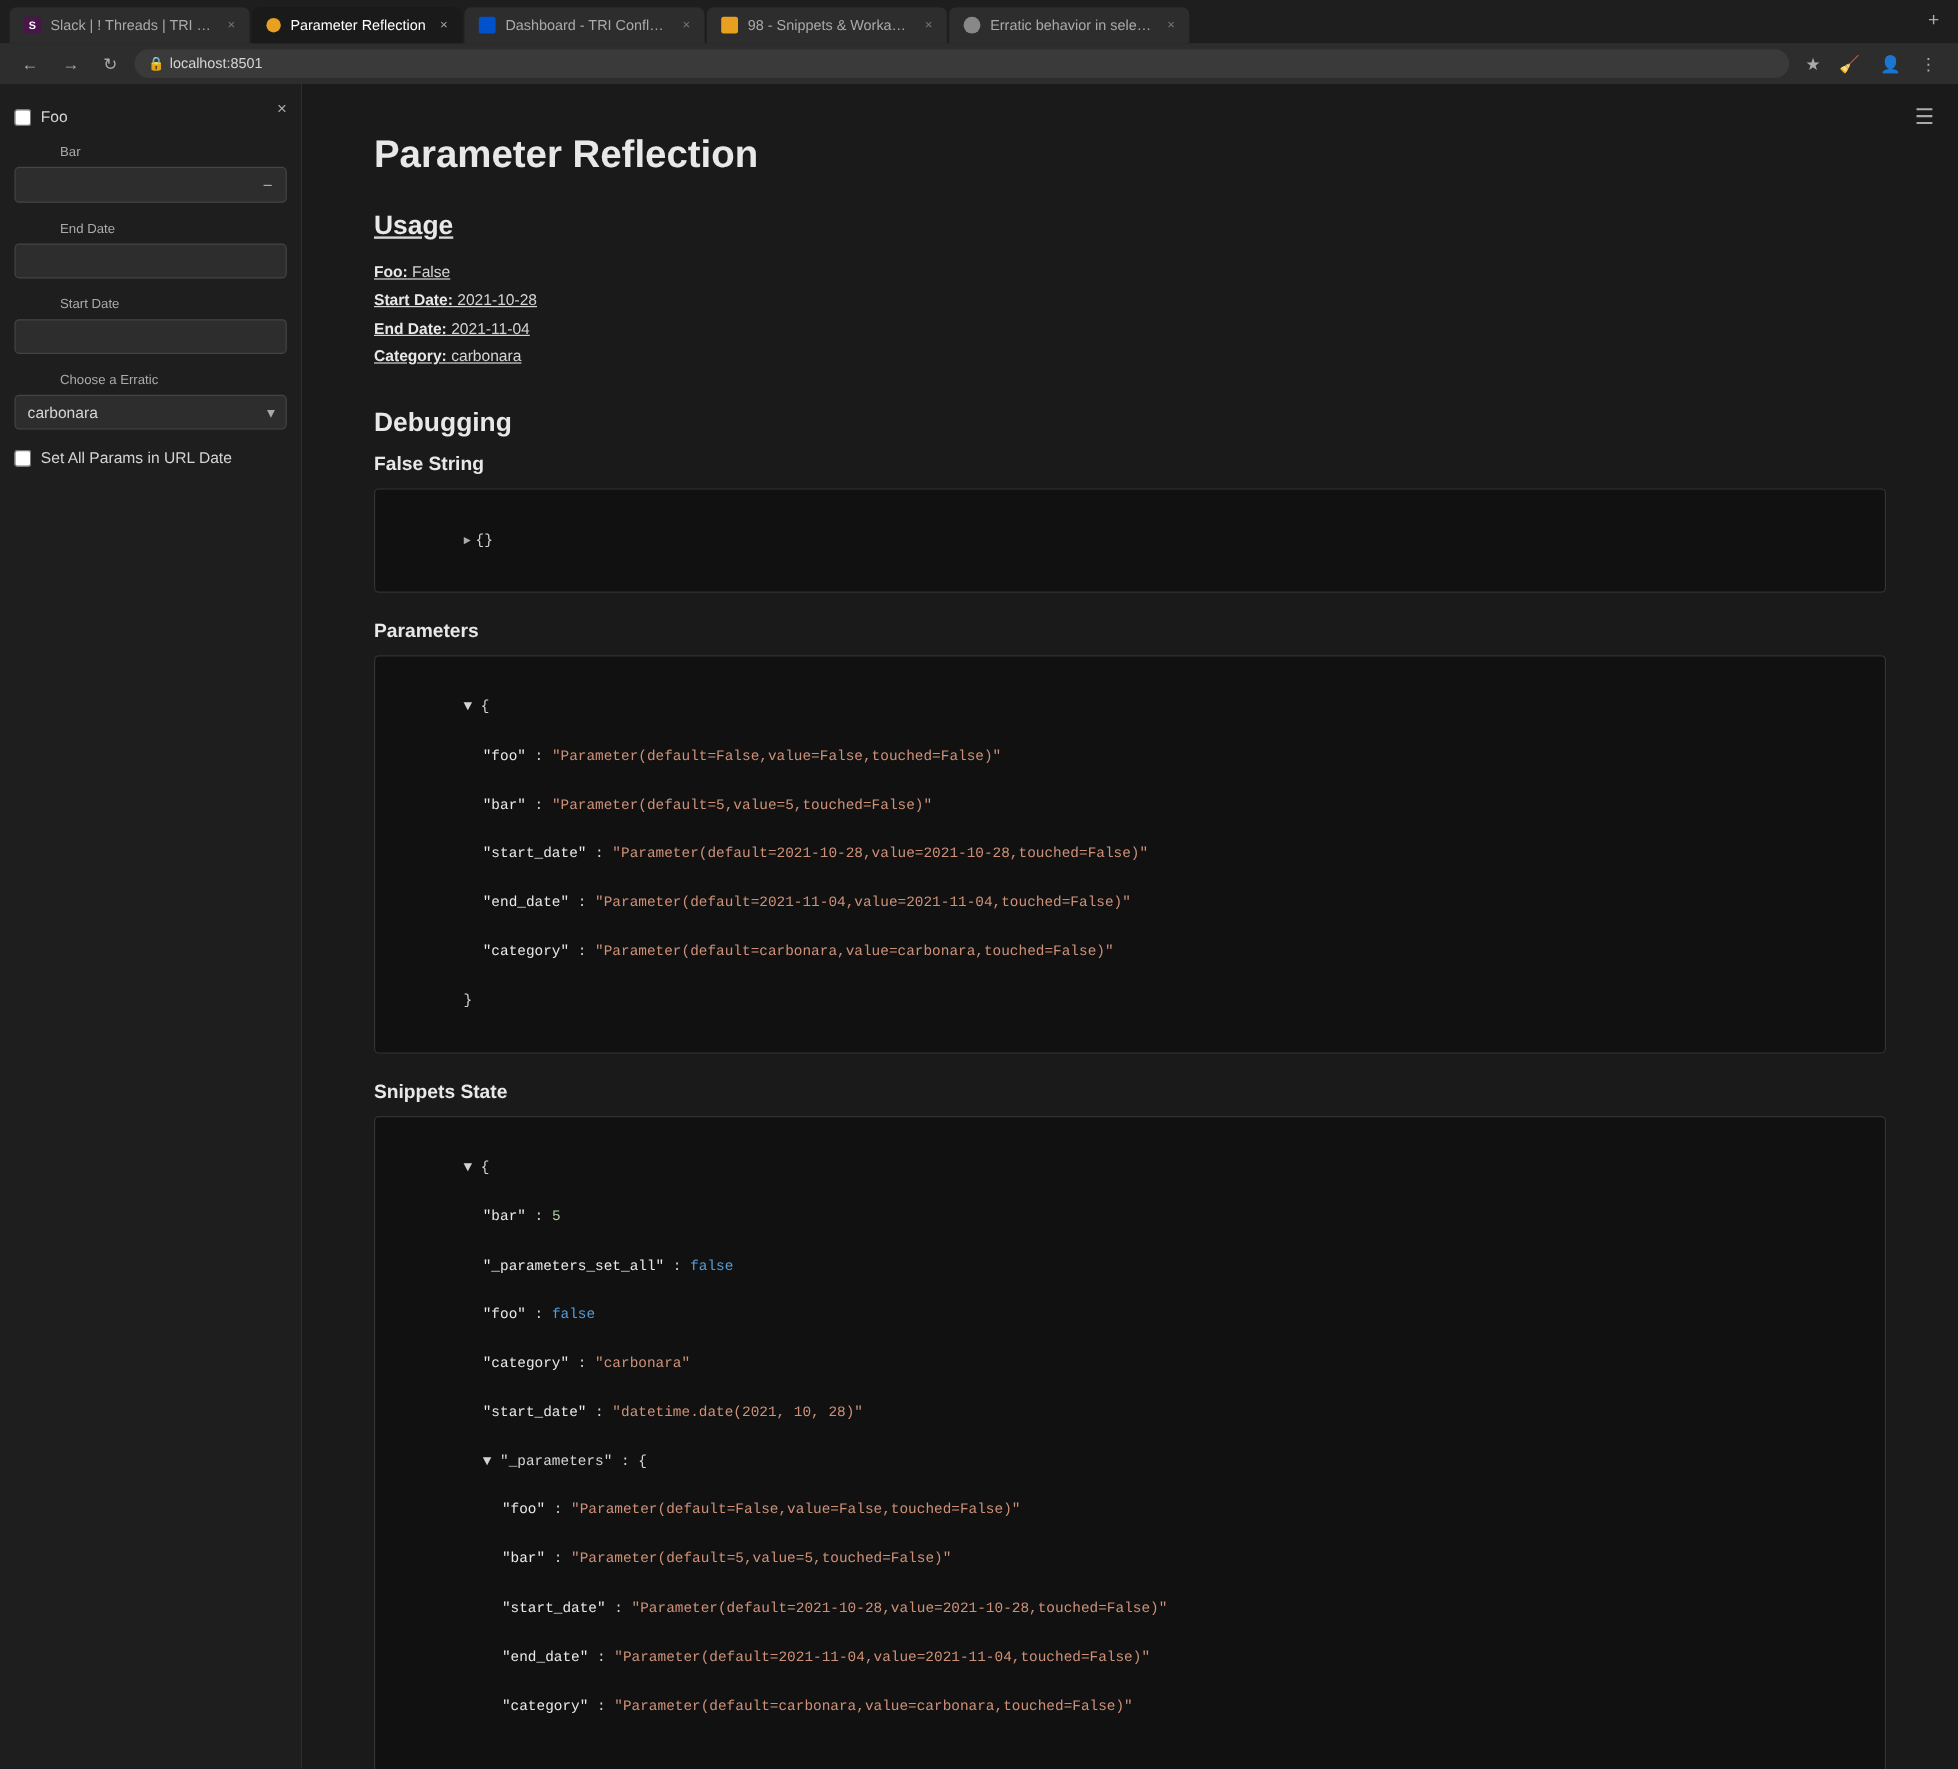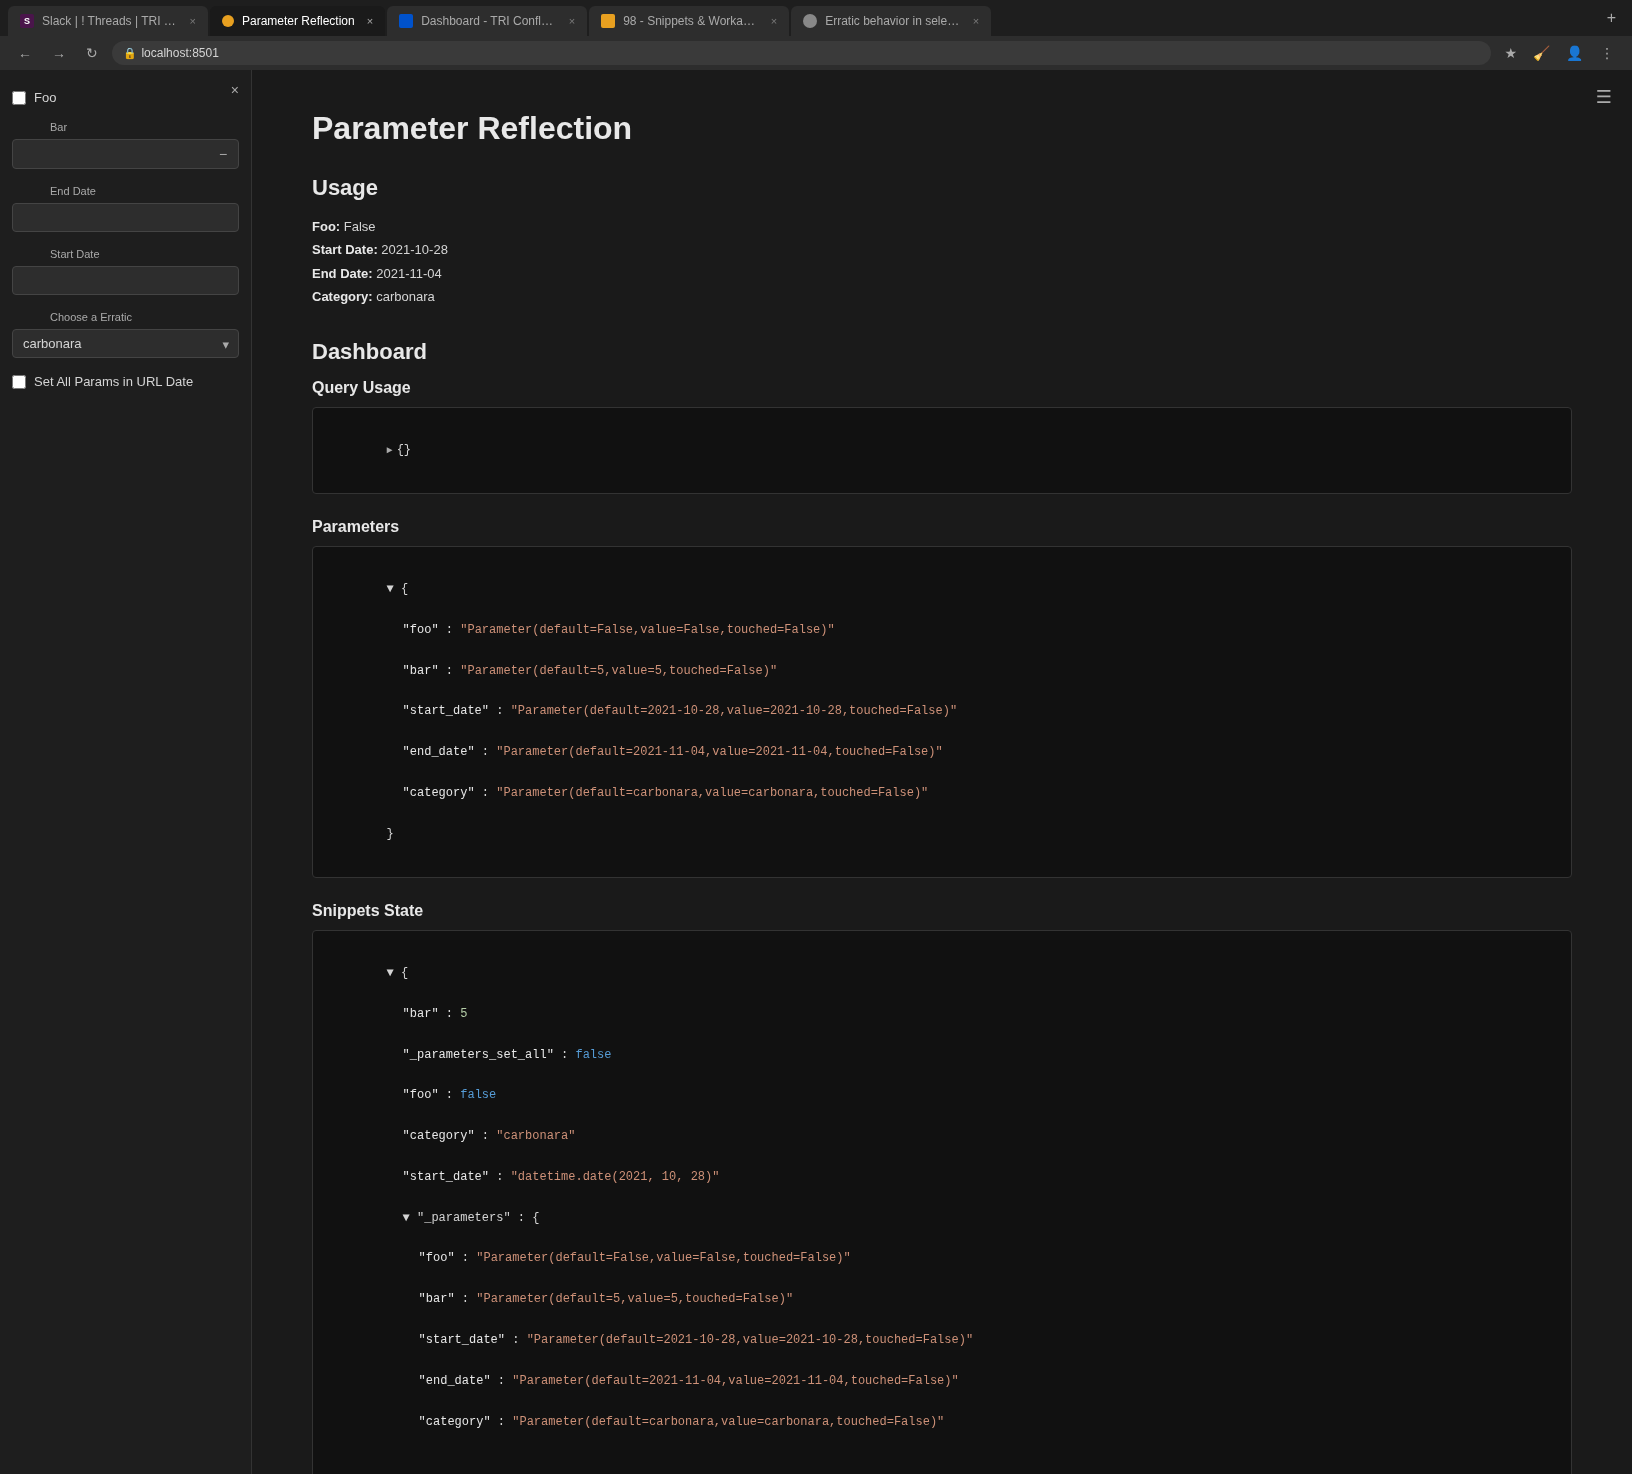--- a/index.html
+++ b/index.html
@@ -38,21 +38,21 @@
     .select-arrow { position: absolute; right: 10px; top: 50%; transform: translateY(-50%); color: #aaa; pointer-events: none; }
 
     
     .main-content { flex: 1; background: #1a1a1a; overflow-y: auto; padding: 40px 60px; position: relative; }
     .hamburger-btn { position: absolute; top: 16px; right: 20px; background: none; border: none; color: #aaa; cursor: pointer; font-size: 18px; }
 
     .page-title { font-size: 32px; font-weight: 700; color: #e8e8e8; margin-bottom: 28px; }
     .section-title { font-size: 22px; font-weight: 600; color: #e8e8e8; margin-bottom: 14px; }
     .sub-section-title { font-size: 16px; font-weight: 600; color: #e8e8e8; margin-bottom: 10px; }
 
-    .usage-section { margin-bottom: 30px; }
+    .usage-section { margin-bottom: 30px; text-decoration: underline; }
     .usage-line { font-size: 13px; line-height: 1.8; color: #d4d4d4; }
     .usage-line strong { color: #e8e8e8; font-weight: 700; }
 
     .debug-section { margin-bottom: 20px; }
     .json-block { background: #111; border: 1px solid #333; border-radius: 4px; padding: 12px 16px; font-family: 'Courier New', Courier, monospace; font-size: 12px; line-height: 1.7; white-space: pre; overflow-x: auto; margin-bottom: 24px; }
     .json-key { color: #e8e8e8; }
     .json-string { color: #ce9178; }
     .json-number { color: #b5cea8; }
     .json-bool { color: #569cd6; }
     .json-bracket { color: #d4d4d4; }
@@ -166,23 +166,23 @@
       <h2 class="section-title">Usage</h2>
       <div id="usage-fields">
           <div class="usage-line"><strong>Foo:</strong><span> False</span></div>
           <div class="usage-line"><strong>Start Date:</strong><span> 2021-10-28</span></div>
           <div class="usage-line"><strong>End Date:</strong><span> 2021-11-04</span></div>
           <div class="usage-line"><strong>Category:</strong><span> carbonara</span></div>
         </div>
     </div>
 
     <div class="debug-section">
-      <h2 class="section-title">Dashboard</h2>
-
-      <h3 class="sub-section-title">Query Usage</h3>
+      <h2 class="section-title">Debugging</h2>
+
+      <h3 class="sub-section-title">False String</h3>
       <div class="json-block">
         <span class="collapse-arrow">►</span><span>{}</span>
       </div>
 
       <h3 class="sub-section-title">Parameters</h3>
       <div class="json-block">
         <span class="json-bracket">▼</span> <span class="json-bracket">{</span><br>
         <span style="padding-left:16px;"></span><span class="json-key">"foo"</span><span class="json-bracket"> : </span><span class="json-string">"Parameter(default=False,value=False,touched=False)"</span><br>
         <span style="padding-left:16px;"></span><span class="json-key">"bar"</span><span class="json-bracket"> : </span><span class="json-string">"Parameter(default=5,value=5,touched=False)"</span><br>
         <span style="padding-left:16px;"></span><span class="json-key">"start_date"</span><span class="json-bracket"> : </span><span class="json-string">"Parameter(default=2021-10-28,value=2021-10-28,touched=False)"</span><br>

